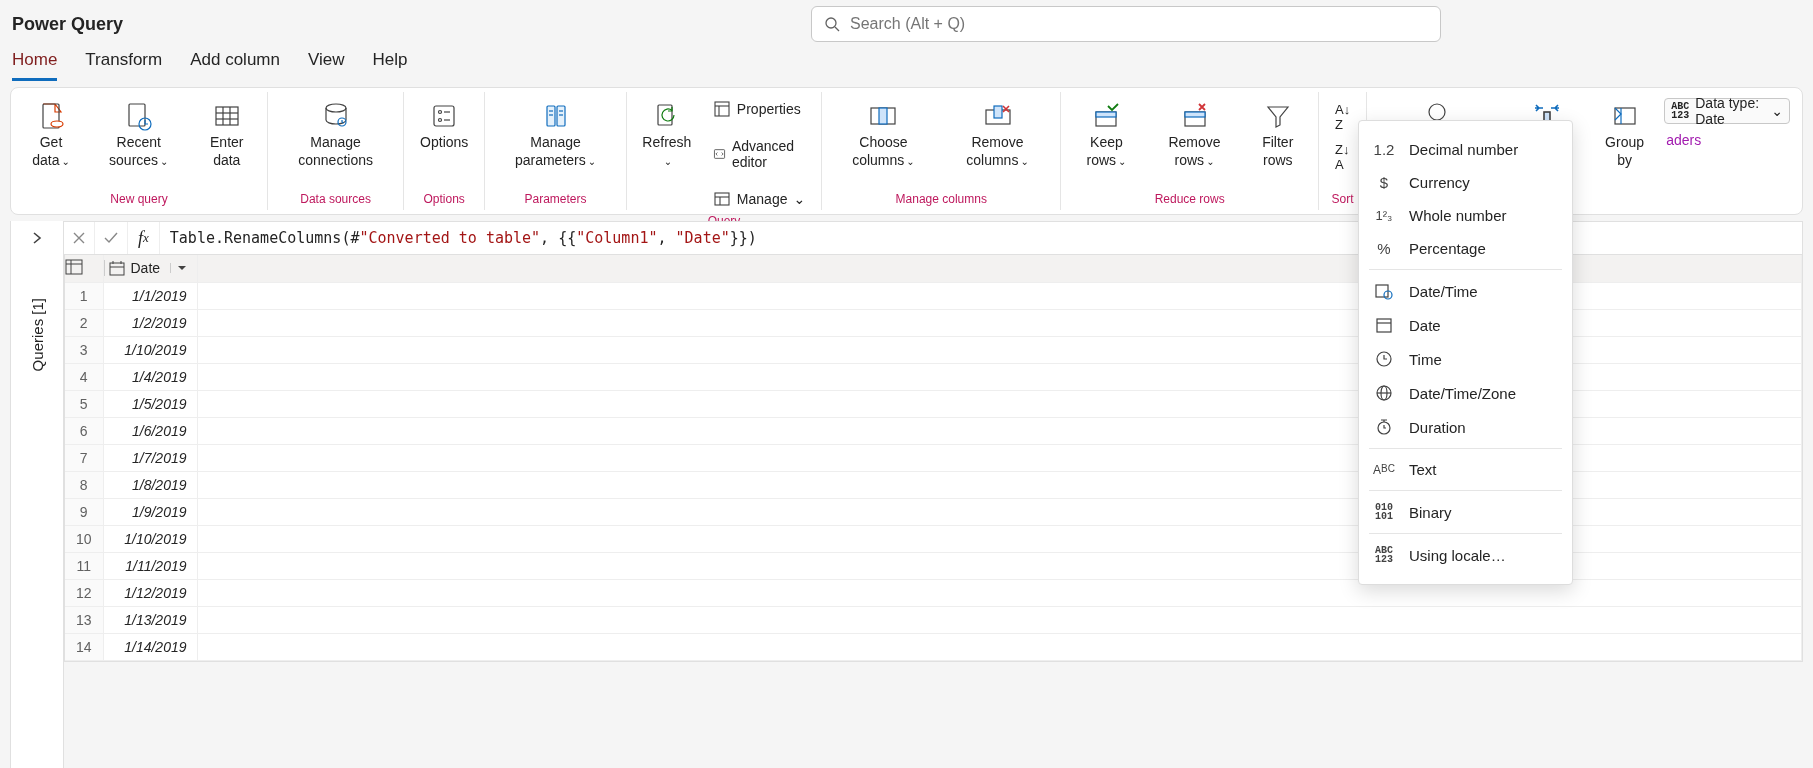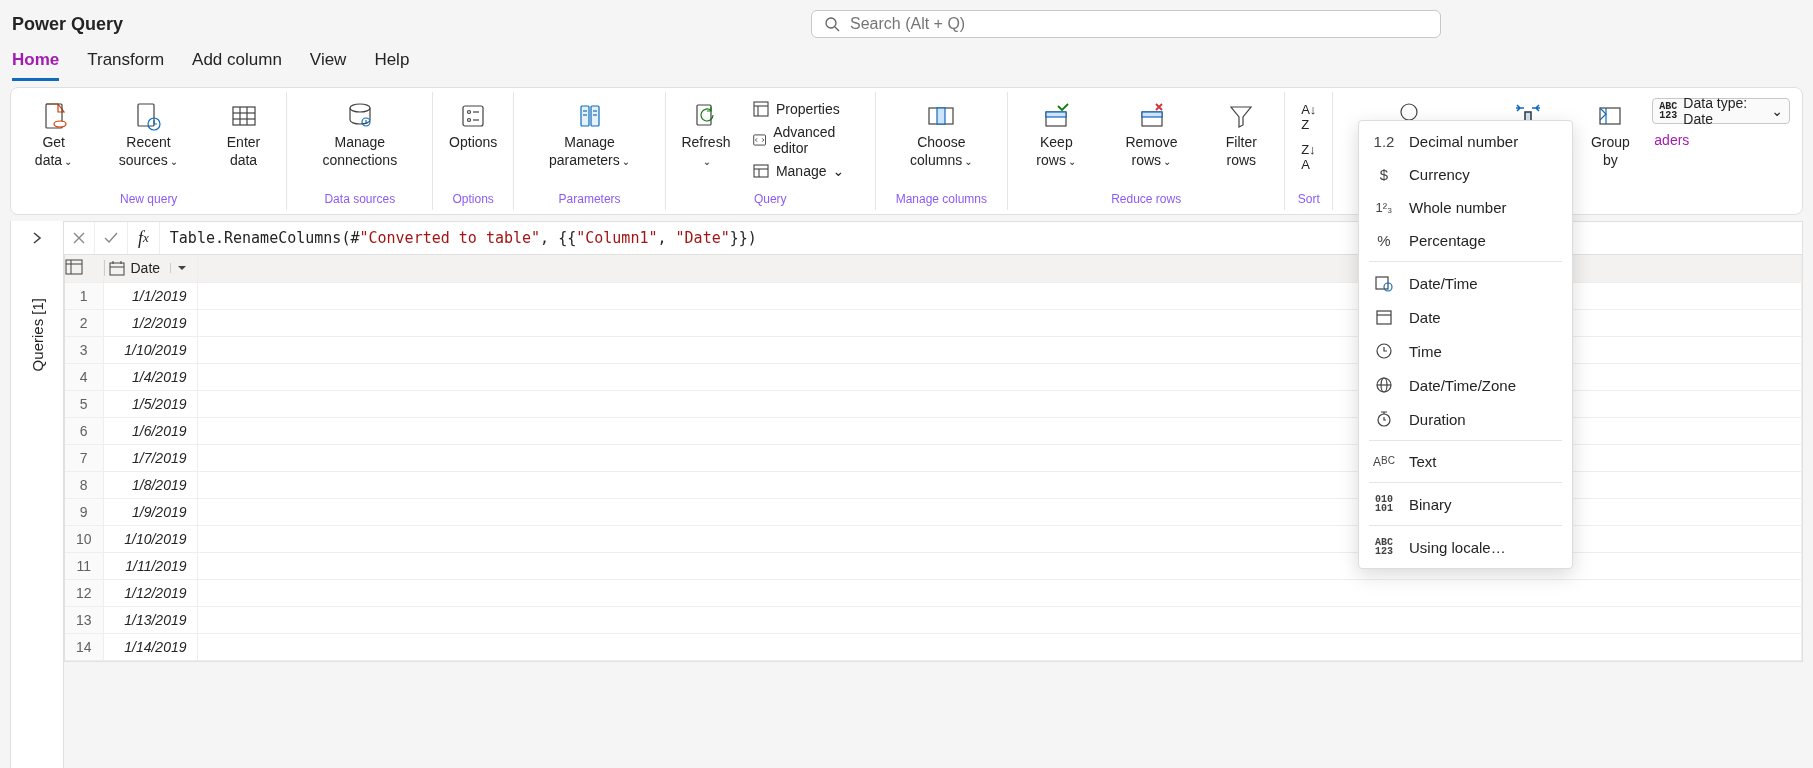--- a/index.html
+++ b/index.html
@@ -23,39 +23,39 @@
   }
   .app-title { font-size: 18px; font-weight: 600; }
   .search-box {
     margin-left: auto;
     margin-right: 360px;
     display: flex;
     align-items: center;
     border: 1px solid #c8c8c8;
     border-radius: 6px;
     background: #fff;
-    height: 28px;
+    height: 36px;
     width: 630px;
     padding: 0 12px;
     color: #616161;
   }
   .search-box svg { margin-right: 10px; }
   .search-box input {
     border: none; outline: none; font-size: 16px; flex: 1; color: #616161; background: transparent;
   }
 
   
   .tabs {
     display: flex;
     gap: 28px;
     padding: 10px 12px 0 12px;
     font-size: 17px;
   }
   .tab { padding-bottom: 8px; cursor: pointer; }
-  .tab.active { color: #a21caf; border-bottom: 3px solid #0f6cbd; font-weight:700;}
+  .tab.active { color: #7f1d1d; border-bottom: 3px solid #0f6cbd; font-weight:400;}
   
   
   .ribbon {
     margin: 6px 10px 0 10px;
     background: #fff;
     border: 1px solid #e0e0e0;
     border-radius: 8px;
     display: flex;
     align-items: stretch;
     height: 128px;
@@ -64,30 +64,30 @@
   }
   .ribbon-group {
     display: flex;
     flex-direction: column;
     align-items: center;
     padding: 4px 8px 2px 8px;
     border-right: 1px solid #e5e5e5;
   }
   .ribbon-group:last-child { border-right: none; }
   .group-buttons { display: flex; gap: 6px; flex: 1; align-items: flex-start; }
-  .group-label { font-size: 12px; color: #8b5cf6; padding-top: 2px; height:18px;}
+  .group-label { font-size: 12px; color: #be185d; padding-top: 2px; height:18px;}
   .rbtn {
     display: flex; flex-direction: column; align-items: center; justify-content: flex-start;
     padding: 2px 6px; min-width: 64px; text-align: center; cursor: pointer;
     line-height: 1.25; border-radius: 4px;
   }
   .rbtn .icon-box { height: 36px; display: flex; align-items: center; justify-content: center; }
   .rbtn .lbl { font-size: 14px; color: #242424; }
   .rbtn .lbl .chev { font-size: 10px; margin-left: 2px; }
-  .vlist { display:flex; flex-direction:column; gap:2px; padding:2px 4px; }
+  .vlist { display:flex; flex-direction:column; gap:16px; padding:2px 4px; }
   .vitem { display:flex; align-items:center; gap:6px; cursor:pointer; padding:2px 4px; border-radius:4px; font-size:14px;}
 
   .data-type-btn {
     display:flex; align-items:center; gap:6px;
     border:1px solid #c8c8c8; background:#fafafa;
     padding:2px 6px; border-radius:4px; cursor:pointer;
     font-size:14px; height:26px;
   }
   .headers-label { font-size:14px; color:#a21caf; padding:4px 2px;}
 
@@ -129,21 +129,21 @@
   .col-dropdown {
     margin-left:auto; border-left:1px solid #ccc; padding:0 6px; height:100%; display:flex; align-items:center; cursor:pointer;
   }
   .cell-date { text-align:right; font-style:italic; padding:3px 10px 3px 4px; width:94px; }
   .col-rest { background:#f3f2f1; }
 
   
   .type-menu {
     position:absolute; right:240px; top:120px;
     background:#fff; border:1px solid #ddd; box-shadow:0 6px 20px rgba(0,0,0,.15);
-    border-radius:4px; width:215px; padding:4px 0; z-index:50;
+    border-radius:4px; width:215px; padding:12px 0; z-index:50;
   }
   .type-menu .mi {
     display:flex; align-items:center; gap:14px; padding:8px 14px; cursor:pointer; font-size:15px;
   }
   .type-menu .sep { height:1px; background:#e5e5e5; margin:4px 10px; }
   .type-menu .mi .micon { width:22px; display:flex; justify-content:center; color:#424242;}
   .abc123 { font-size:10px; line-height:9px; text-align:center; font-weight:600;font-family:Liberation Mono, monospace;}
   .ft-icon { font-family: "Segoe UI", sans-serif; font-size:15px;}
 </style>
 </head>
@@ -307,20 +307,30 @@
   <div class="ribbon-group">
     <div class="group-buttons">
       <div class="rbtn">
         <div class="icon-box">
             <svg width="30" height="28" viewBox="0 0 30 28" fill="none" stroke="#424242" stroke-width="1.2">
               <rect x="3" y="6" width="24" height="16"></rect>
               <rect x="11" y="6" width="8" height="16" fill="#cfe4fa" stroke="#0f6cbd"></rect>
             </svg>
           </div>
         <div class="lbl"><span>Choose columns</span><span class="chev">⌄</span></div>
+      </div>
+      <div class="rbtn">
+        <div class="icon-box">
+            <svg width="30" height="28" viewBox="0 0 30 28" fill="none" stroke="#424242" stroke-width="1.2">
+              <rect x="3" y="8" width="24" height="14"></rect>
+              <rect x="11" y="4" width="8" height="12" fill="#cfe4fa" stroke="#0f6cbd"></rect>
+              <path d="M20 4l6 6M26 4l-6 6" stroke="#d13438" stroke-width="1.6"></path>
+            </svg>
+          </div>
+        <div class="lbl"><span>Remove columns</span><span class="chev">⌄</span></div>
       </div>
     </div>
     <div class="group-label">Manage columns</div>
   </div>
 
   <div class="ribbon-group">
     <div class="group-buttons">
       <div class="rbtn" style="min-width:52px">
         <div class="icon-box">
             <svg width="28" height="28" viewBox="0 0 28 28" fill="none" stroke="#424242" stroke-width="1.2">

